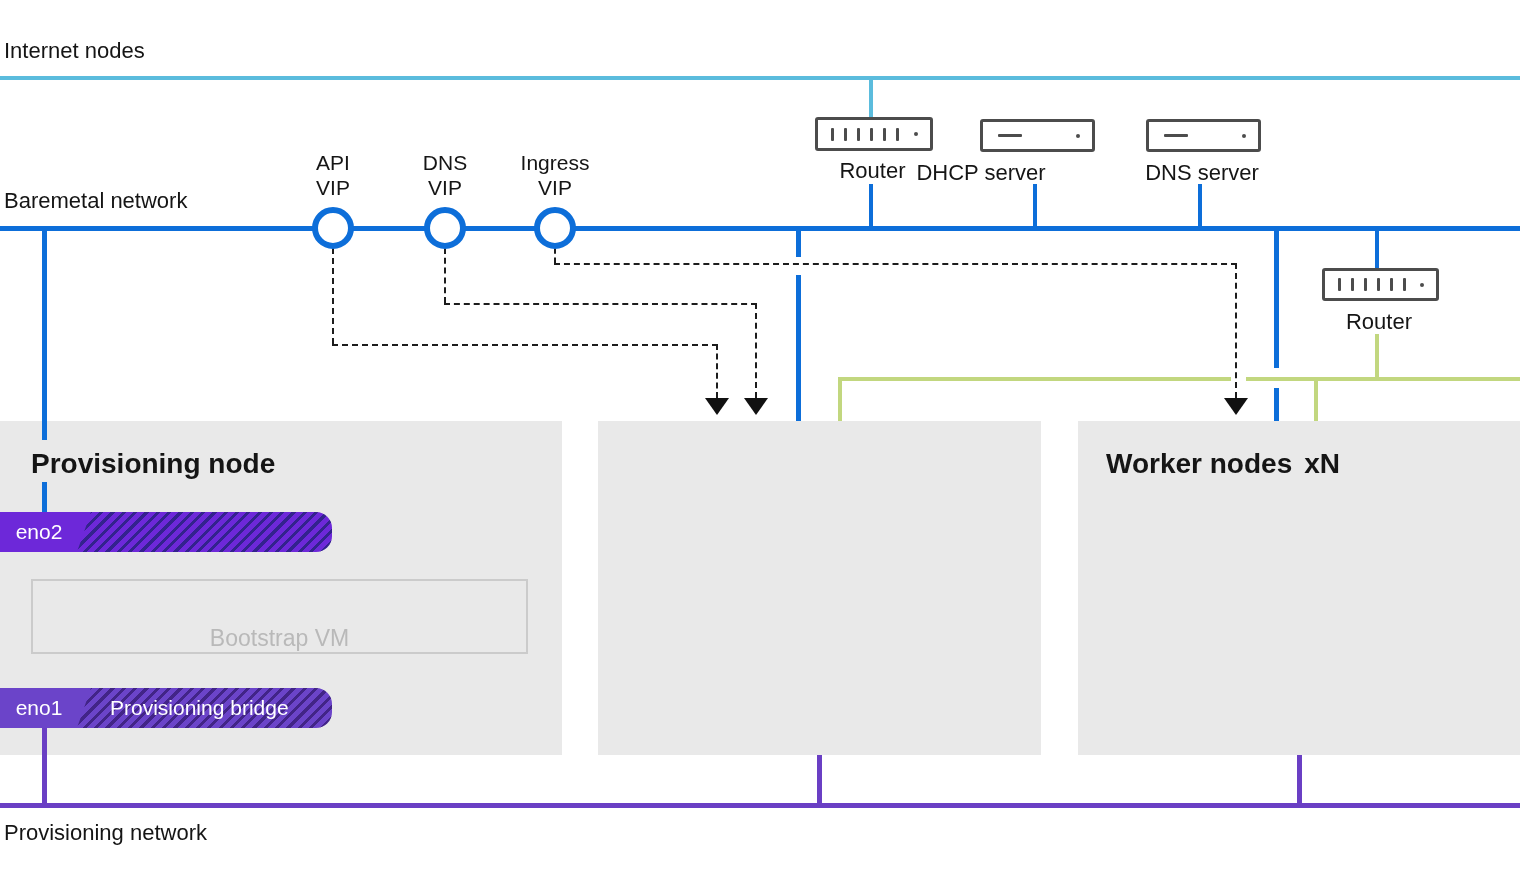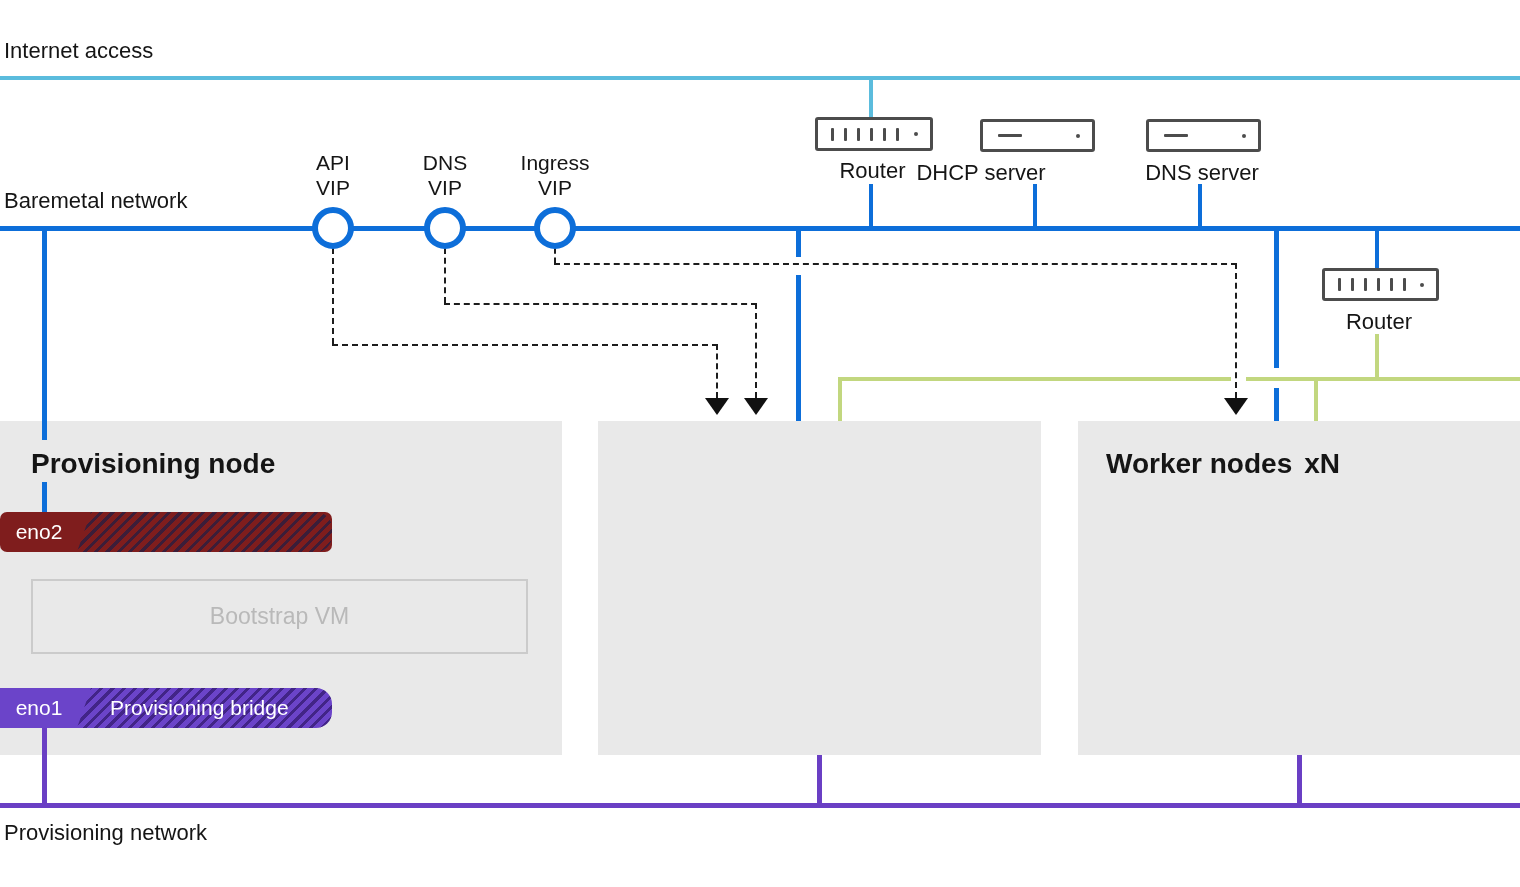--- a/index.html
+++ b/index.html
@@ -30,27 +30,27 @@
   .nodebox{position:absolute;background:#e9e9e9;z-index:1;}
   .nodetitle{position:absolute;font-size:28px;font-weight:700;color:#151515;white-space:nowrap;z-index:6;}
   .nodetitle .count{margin-left:12px;}
   
   .badge{position:absolute;left:0;width:332px;height:40px;border-radius:0 16px 16px 0;z-index:4;}
   .badge .hatch{position:absolute;top:0;bottom:0;left:77px;right:0;border-radius:0 16px 16px 0;
     clip-path:polygon(14px 0,100% 0,100% 100%,0 100%);}
   .badge .nic{position:absolute;left:0;width:78px;top:0;height:40px;line-height:40px;text-align:center;
     color:#fff;font-size:21px;font-weight:500;}
   .badge .bridge{position:absolute;left:110px;top:0;height:40px;line-height:40px;color:#fff;font-size:21px;font-weight:500;white-space:nowrap;}
-  .b-blue{background:#7f1d1d;border-radius:7px;}
+  .b-blue{background:#6d28d9;}
   .b-blue .hatch{background:repeating-linear-gradient(135deg,rgba(4,30,80,0.55) 0 3px,rgba(4,30,80,0) 3px 8px);}
   .b-purple{background:#6b44c9;}
   .b-purple .hatch{background:repeating-linear-gradient(135deg,rgba(25,5,70,0.5) 0 3px,rgba(25,5,70,0) 3px 8px);}
   
   .vmbox{position:absolute;border:2px solid #cbcbcb;background:transparent;z-index:3;
-    display:flex;align-items:center;justify-content:center;font-size:23px;color:#b9b9b9;font-weight:500;}
+    display:flex;align-items:flex-end;justify-content:center;font-size:23px;color:#b9b9b9;font-weight:500;}
   
   .dv{position:absolute;width:0;border-left:2px dashed #1c1c1c;z-index:3;}
   .dh{position:absolute;height:0;border-top:2px dashed #1c1c1c;z-index:3;}
   .arrow{position:absolute;width:0;height:0;border-left:12px solid transparent;
     border-right:12px solid transparent;border-top:17px solid #111111;z-index:3;}
   .z2{z-index:2;}
 </style>
 </head>
 <body>
 
@@ -104,21 +104,21 @@
   <div class="dv" style="left:1235px;top:263px;height:135px;"></div>
   <div class="arrow" style="left:1224px;top:398px;"></div>
 
   <div class="vip" style="left:312px;top:207px;"></div>
   <div class="vip" style="left:424px;top:207px;"></div>
   <div class="vip" style="left:534px;top:207px;"></div>
   <div class="viplabel" style="left:263px;top:150px;width:140px;"><span>API</span><br><span>VIP</span></div>
   <div class="viplabel" style="left:375px;top:150px;width:140px;"><span>DNS</span><br><span>VIP</span></div>
   <div class="viplabel" style="left:485px;top:150px;width:140px;"><span>Ingress</span><br><span>VIP</span></div>
 
-  <div class="netlabel" style="left:4px;top:38px;">Internet access</div>
+  <div class="netlabel" style="left:4px;top:38px;">Internet nodes</div>
   <div class="netlabel" style="left:4px;top:188px;">Baremetal network</div>
   <div class="netlabel" style="left:4px;top:820px;">Provisioning network</div>
 
   <div class="device" style="left:815px;top:117px;width:112px;height:28px;">
     <div class="ticks">
       <div class="tick"></div>
         <div class="tick"></div>
         <div class="tick"></div>
         <div class="tick"></div>
         <div class="tick"></div>

